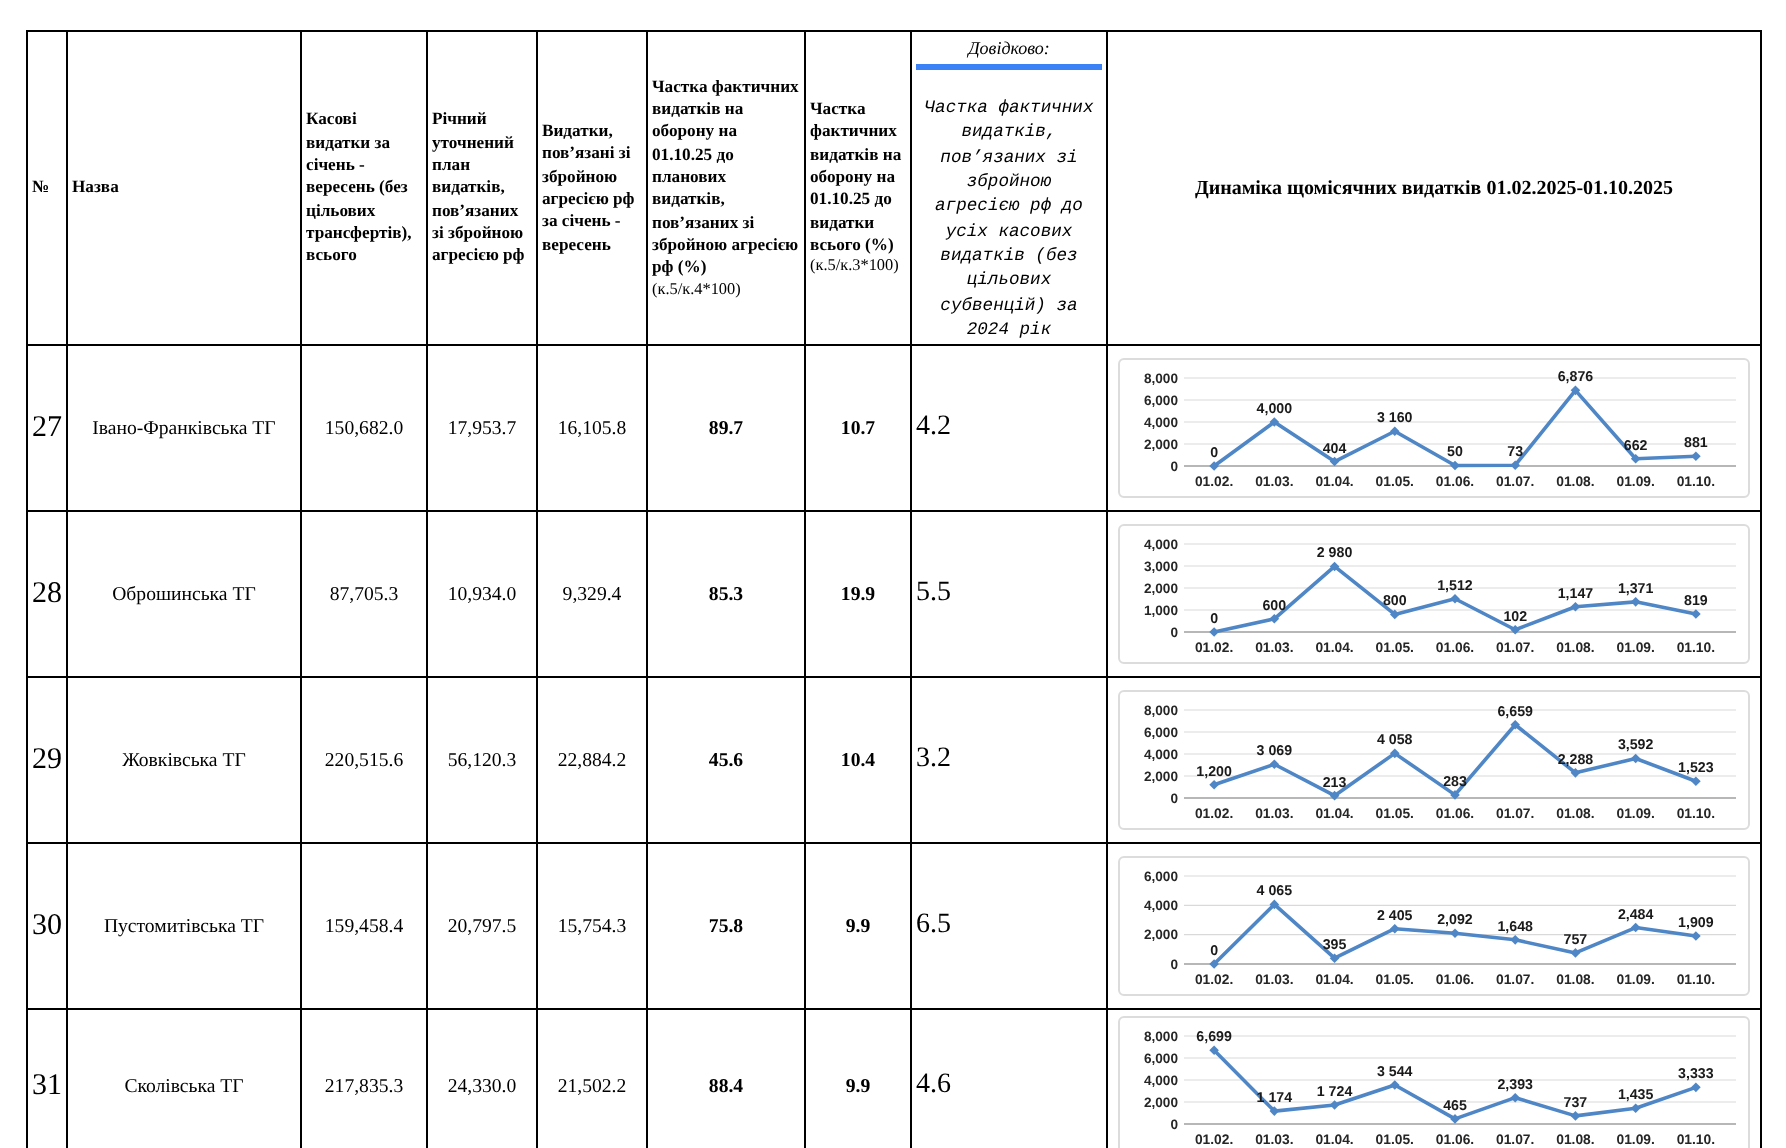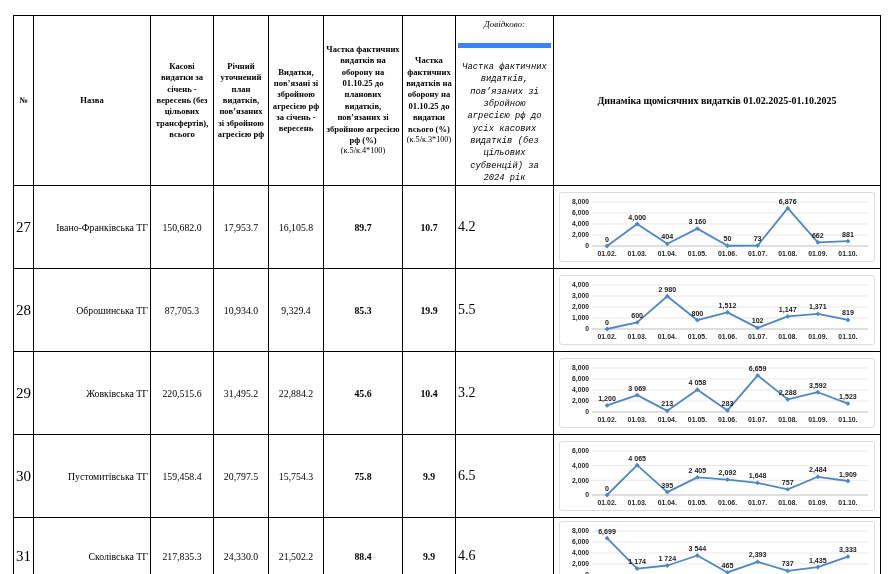--- a/index.html
+++ b/index.html
@@ -4,30 +4,30 @@
 <style>
   html,body{margin:0;padding:0;background:#fff;}
   .page{position:relative;width:893px;height:574px;background:#fff;overflow:hidden;
         font-family:"Liberation Serif",serif;color:#000;}
   table.main{position:absolute;left:13px;top:15px;width:867px;border-collapse:collapse;
         table-layout:fixed;}
   table.main td{border:1px solid #000;padding:1px 2px;vertical-align:middle;overflow:hidden;}
   tr.hdr{height:140px;}
   tr.r{height:83px;}
   tr.r-last{height:77px;}
-  .h{font-weight:bold;font-size:8.6px;text-align:center;line-height:1.32;}
+  .h{font-weight:bold;font-size:8.6px;line-height:1.32;}
   .h-dyn{font-weight:bold;font-size:10px;text-align:center;}
   .formula{display:block;font-weight:normal;font-size:8.2px;}
   .ref-cell{padding:0;vertical-align:top;}
-  .ref-title{font-style:italic;font-size:9px;text-align:center;border-bottom:5px solid #3b82f6;
-        padding:2px 4px 14px;}
+  .ref-title{font-style:italic;font-size:9px;text-align:center;border-bottom:3px solid #3b82f6;
+        padding:2px 4px 3px;}
   .ref-body{font-style:italic;font-size:8.8px;text-align:center;line-height:1.4;
         padding:13px 4px 0;font-family:Liberation Mono, monospace;}
   .c-num{font-size:15px;text-align:center;}
-  .c-name{font-size:9.8px;text-align:right;padding-left:3px;}
+  .c-name{font-size:9.8px;text-align:center;padding-left:3px;}
   .c-val{font-size:9.8px;text-align:center;margin-left:12px;}
   .c-bold{font-weight:bold;}
   .c-ref{font-size:14px;}
   .chart-cell{padding:0;}
   .chart{width:314px;height:68px;margin:0 auto;border:1px solid #dcdcdc;border-radius:3px;
         background:#fff;}
   .chart svg{display:block;}
   .chart text{font-family:"Liberation Sans",sans-serif;}
 </style>
 </head>
@@ -175,21 +175,21 @@
                 <text x="287.94444444444446" y="39.491" text-anchor="middle" font-size="7.1" font-weight="bold" fill="#1a1a1a">819</text>
               </svg>
             </div>
       </td>
     </tr>
 
     <tr class="r">
       <td class="c-num">29</td>
       <td class="c-name">Жовківська ТГ</td>
       <td class="c-val">220,515.6</td>
-      <td class="c-val">31,495.2</td>
+      <td class="c-val">56,120.3</td>
       <td class="c-val">22,884.2</td>
       <td class="c-val c-bold">45.6</td>
       <td class="c-val c-bold">10.4</td>
       <td class="c-ref">3.2</td>
       <td class="chart-cell">
         <div class="chart">
               <svg viewBox="0 0 312 66" width="312" height="66">
                 <line x1="32" x2="308" y1="53" y2="53" stroke="#b7b7b7" stroke-width="0.9"></line>
                 <text x="29" y="55.3" text-anchor="end" font-size="6.8" font-weight="bold" fill="#262626">0</text>
                 <line x1="32" x2="308" y1="42" y2="42" stroke="#d9d9d9" stroke-width="0.6"></line>

